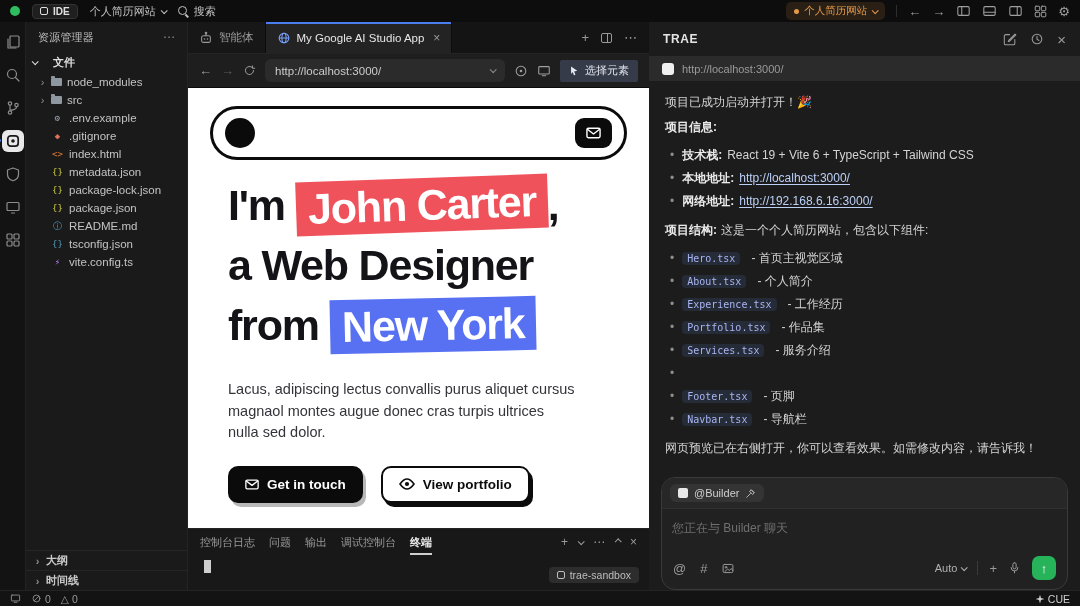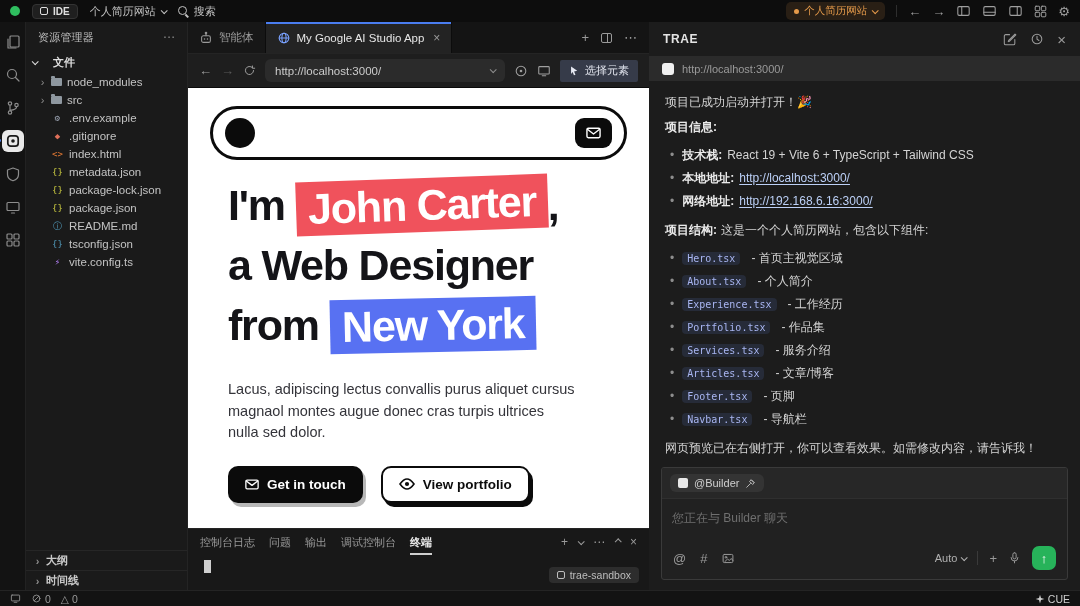--- a/index.html
+++ b/index.html
@@ -109,21 +109,21 @@
 .msg-title-inline{font-weight:700;color:#eaeaea}
 .ml4{margin-left:4px}
 .mt6{margin-top:9px}
 .bullet-row{display:flex;gap:8px;padding:2.5px 0 2.5px 5px;align-items:baseline}
 .bullet-dot{color:#8d8d8d;flex:0 0 auto}
 .info-label{font-weight:700;color:#eaeaea}
 .info-value{margin-left:5px}
 .info-value.link{color:#bcd0f7;text-decoration:underline;text-underline-offset:2px}
 .code-chip{font-family:"DejaVu Sans Mono",monospace;font-size:10px;color:#a9b6f2;background:#262b38;padding:1px 5px;border-radius:4px}
 .comp-desc{margin-left:11px}
-.input-card{margin:10px 12px 10px;border:1px solid #3a3a3a;border-radius:3px;background:#212121;overflow:hidden;flex:0 0 auto}
+.input-card{margin:10px 12px 0;border:1px solid #3a3a3a;border-radius:14px;background:#212121;overflow:hidden;flex:0 0 auto}
 .input-chip-row{background:#272727;padding:6px 8px;display:flex;border-bottom:1px solid #2f2f2f}
 .agent-chip{display:inline-flex;align-items:center;gap:6px;background:#343434;border-radius:6px;padding:3px 8px;font-size:11px;color:#d0d0d0}
 .chip-box{width:10px;height:10px;background:#e8e8e8;border-radius:2px}
 .input-body{padding:9px 10px 20px}
 .chat-input{width:100%;background:transparent;border:none;outline:none;font-size:12px;color:#d4d4d4;font-family:inherit}
 .chat-input::placeholder{color:#6f6f6f}
 .input-toolbar{display:flex;align-items:center;gap:14px;padding:0 11px 9px;color:#9a9a9a;font-size:13px}
 .it-right{margin-left:auto;display:flex;align-items:center;gap:11px}
 .auto-label{font-size:11px;color:#b0b0b0;display:inline-flex;align-items:center;gap:4px}
 .vsep{width:1px;height:14px;background:#3a3a3a}
@@ -505,21 +505,20 @@
             <div class="bullet-row">
     <span class="bullet-dot">•</span>
     <span><span class="code-chip">Portfolio.tsx</span><span class="comp-desc">- 作品集</span></span>
   </div>
             <div class="bullet-row">
     <span class="bullet-dot">•</span>
     <span><span class="code-chip">Services.tsx</span><span class="comp-desc">- 服务介绍</span></span>
   </div>
             <div class="bullet-row">
     <span class="bullet-dot">•</span>
-    <span><span class="code-chip">Articles.tsx</span><span class="comp-desc">- 文章/博客</span></span>
   </div>
             <div class="bullet-row">
     <span class="bullet-dot">•</span>
     <span><span class="code-chip">Footer.tsx</span><span class="comp-desc">- 页脚</span></span>
   </div>
             <div class="bullet-row">
     <span class="bullet-dot">•</span>
     <span><span class="code-chip">Navbar.tsx</span><span class="comp-desc">- 导航栏</span></span>
   </div>
           </div>

